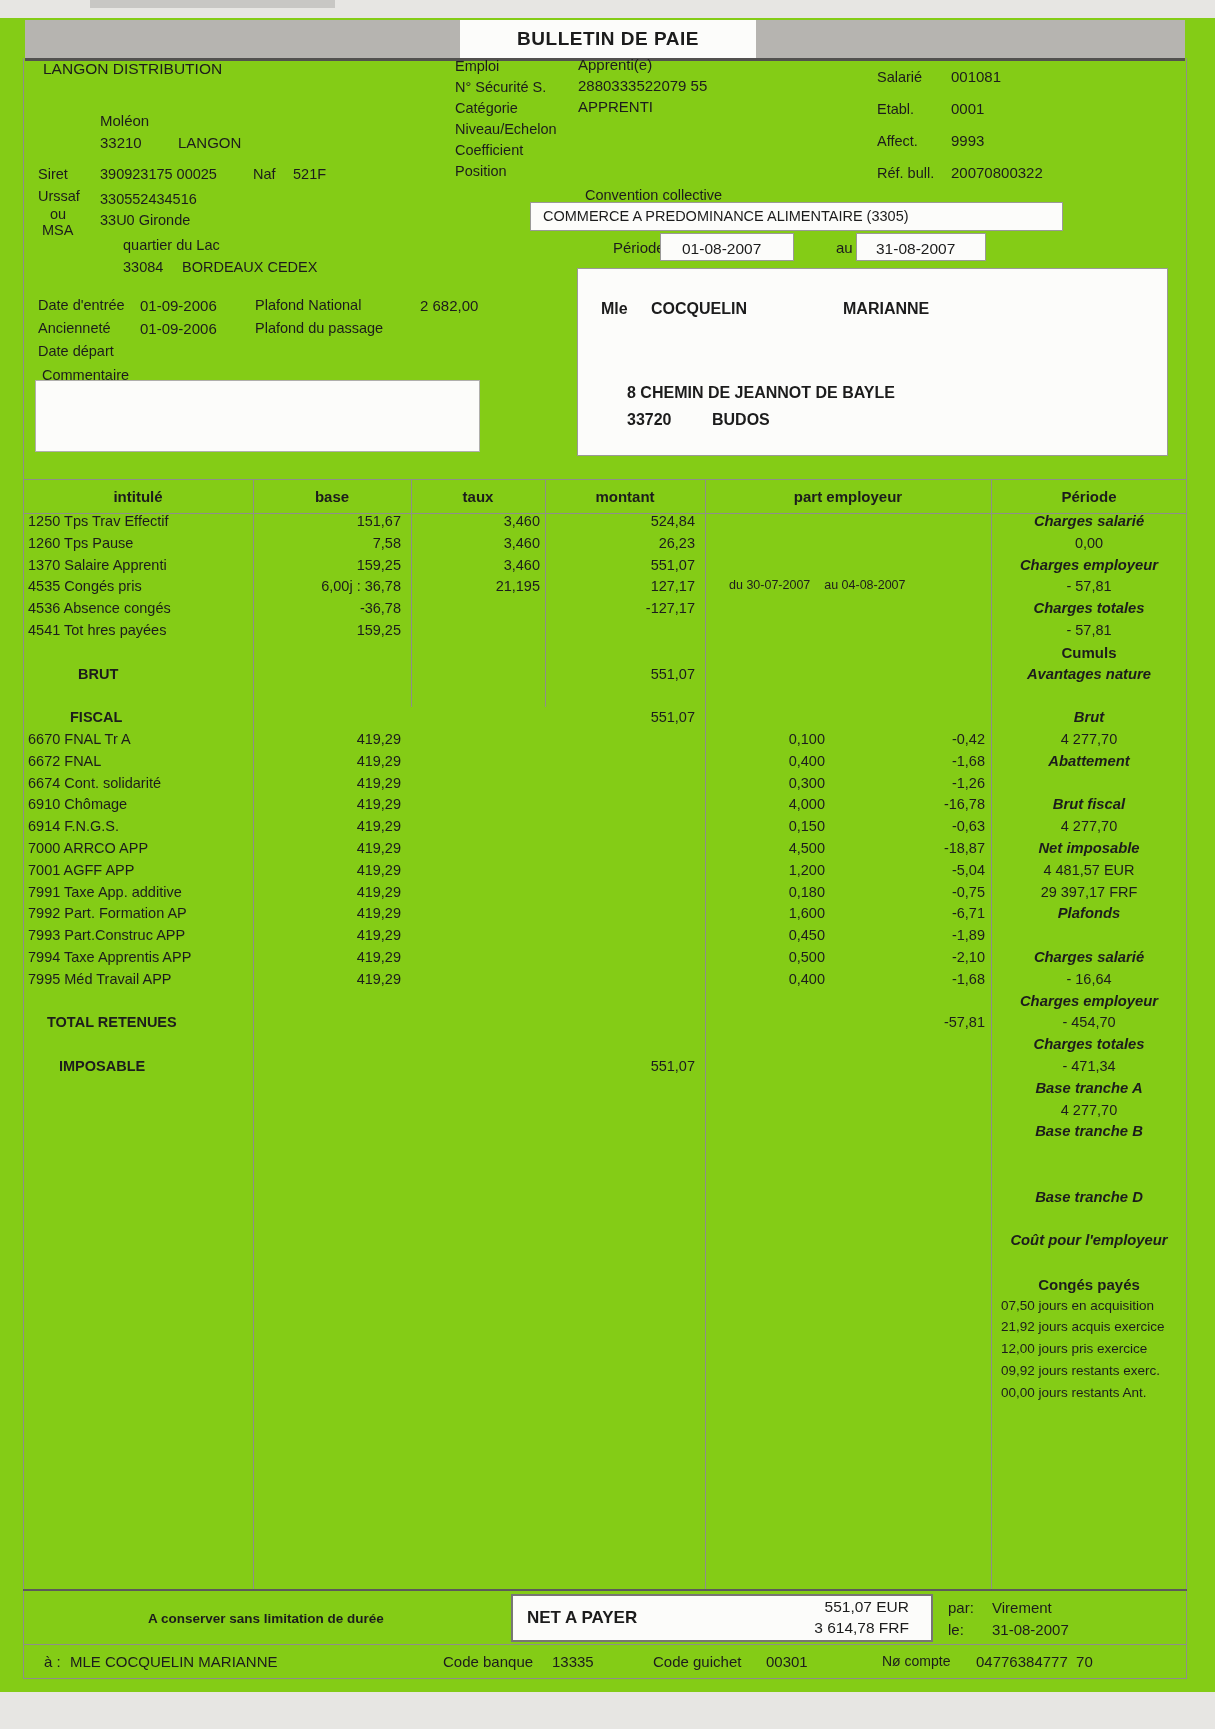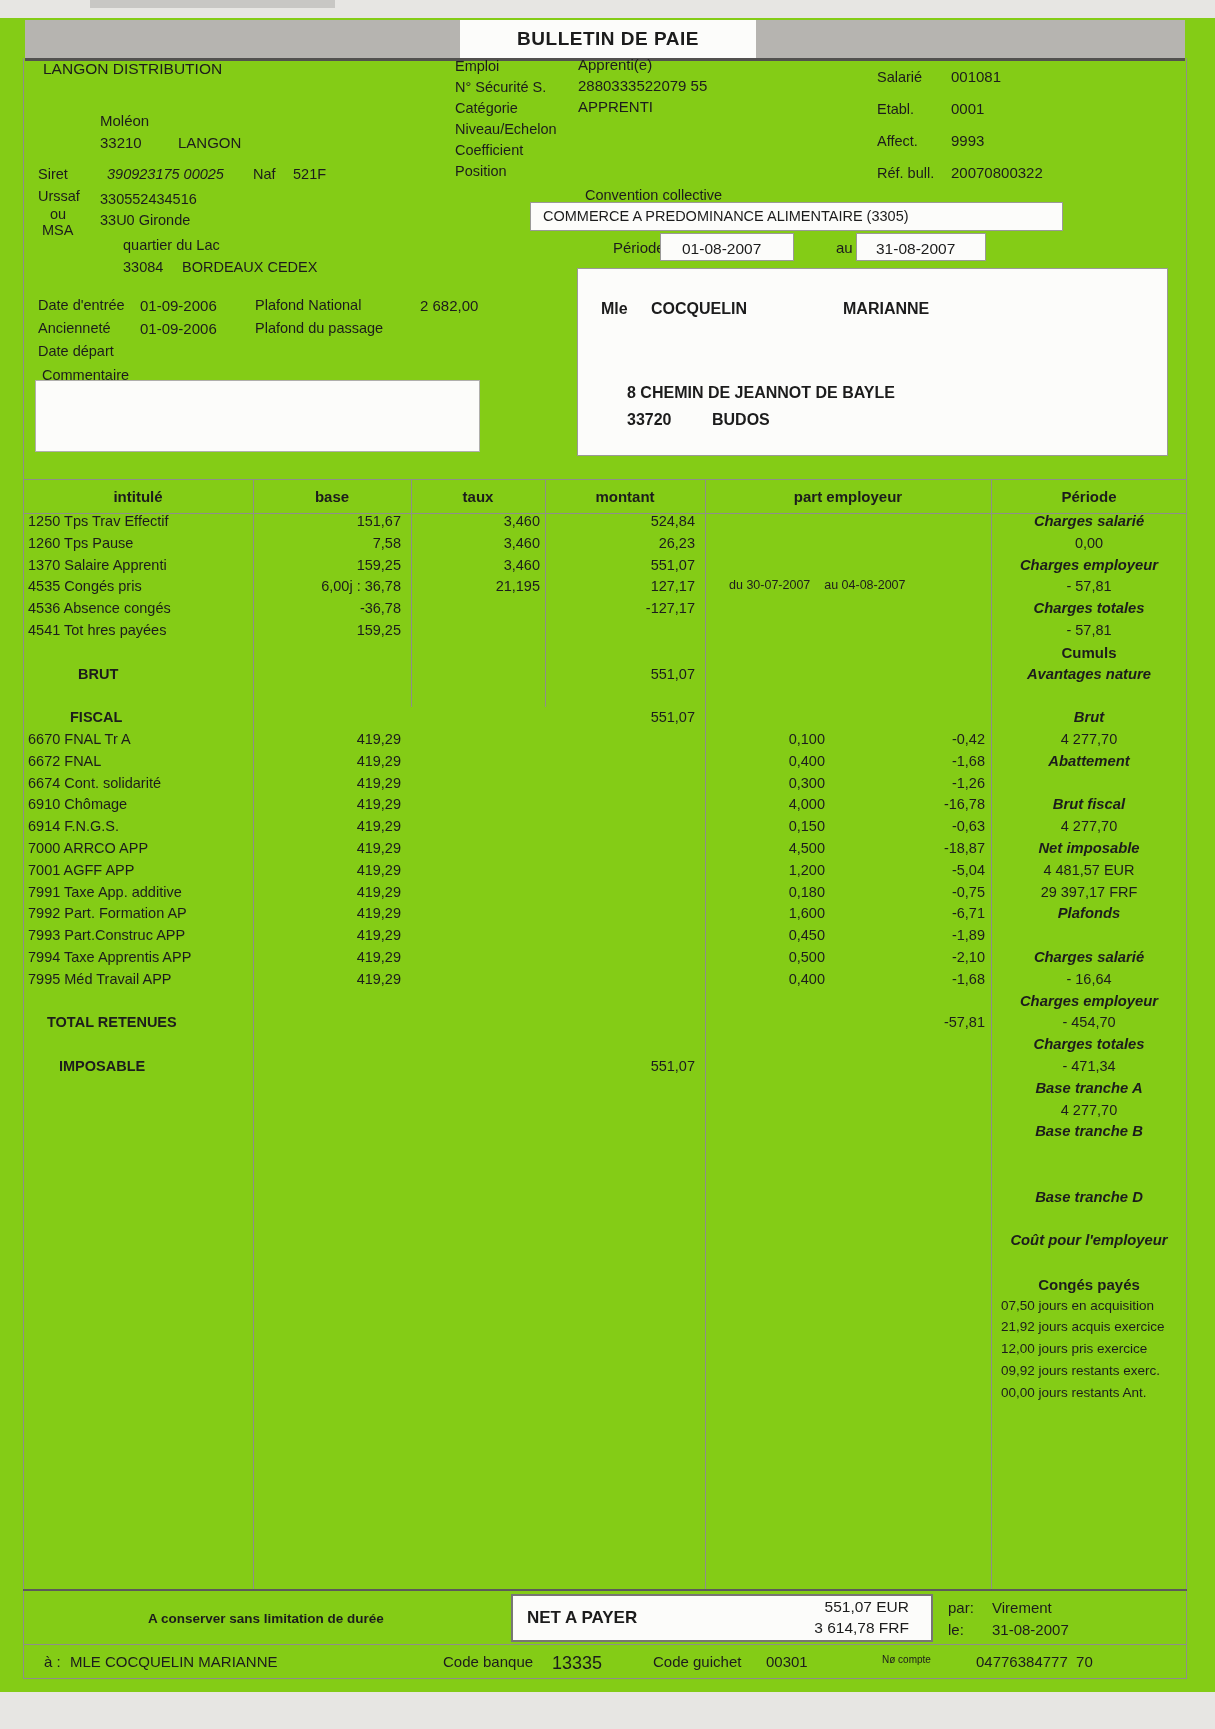--- a/index.html
+++ b/index.html
@@ -56,21 +56,21 @@
 
   <div class="vline" style="left:23px;top:58px;width:1px;height:1620px;"></div>
   <div class="vline" style="left:1186px;top:58px;width:1px;height:1620px;"></div>
 
   <span class="t" style="left:43px;top:60px;font-size:15.5px;">LANGON DISTRIBUTION</span>
   <span class="t" style="left:100px;top:113px;font-size:15px;">Moléon</span>
   <span class="t" style="left:100px;top:135px;font-size:15px;">33210</span>
   <span class="t" style="left:178px;top:135px;font-size:15px;">LANGON</span>
 
   <span class="t" style="left:38px;top:167px;">Siret</span>
-  <span class="t" style="left:107px;top:167px;font-style:italic;">390923175 00025</span>
+  <span class="t" style="left:100px;top:167px;">390923175 00025</span>
   <span class="t" style="left:253px;top:167px;">Naf</span>
   <span class="t" style="left:293px;top:167px;">521F</span>
 
   <span class="t" style="left:38px;top:189px;">Urssaf</span>
   <span class="t" style="left:100px;top:192px;">330552434516</span>
   <span class="t" style="left:50px;top:207px;">ou</span>
   <span class="t" style="left:100px;top:213px;">33U0 Gironde</span>
   <span class="t" style="left:42px;top:223px;">MSA</span>
 
   <span class="t" style="left:123px;top:238px;">quartier du Lac</span>
@@ -591,19 +591,19 @@
   </div>
 
   <span class="t" style="left:948px;top:1600px;font-size:15px;">par:</span>
   <span class="t" style="left:992px;top:1600px;font-size:15px;">Virement</span>
   <span class="t" style="left:948px;top:1622px;font-size:15px;">le:</span>
   <span class="t" style="left:992px;top:1622px;font-size:15px;">31-08-2007</span>
 
   <span class="t" style="left:44px;top:1654px;font-size:15px;">à :</span>
   <span class="t" style="left:70px;top:1654px;font-size:15px;">MLE COCQUELIN MARIANNE</span>
   <span class="t" style="left:443px;top:1654px;font-size:15px;">Code banque</span>
-  <span class="t" style="left:552px;top:1654px;font-size:18px;">13335</span>
+  <span class="t" style="left:552px;top:1654px;font-size:15px;">13335</span>
   <span class="t" style="left:653px;top:1654px;font-size:15px;">Code guichet</span>
   <span class="t" style="left:766px;top:1654px;font-size:15px;">00301</span>
-  <span class="t" style="left:882px;top:1654px;font-size:10px;">Nø compte</span>
+  <span class="t" style="left:882px;top:1654px;font-size:14px;">Nø compte</span>
   <span class="t" style="left:976px;top:1654px;font-size:15px;">04776384777  70</span>
 
 </div>
 
 </body></html>

